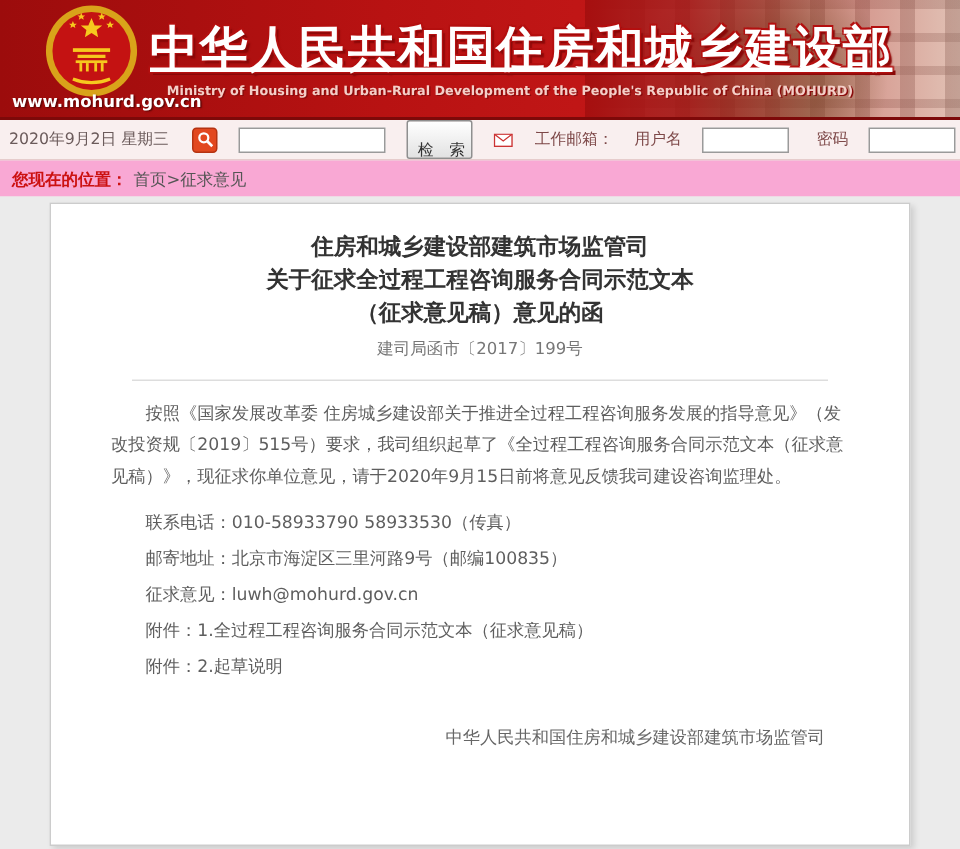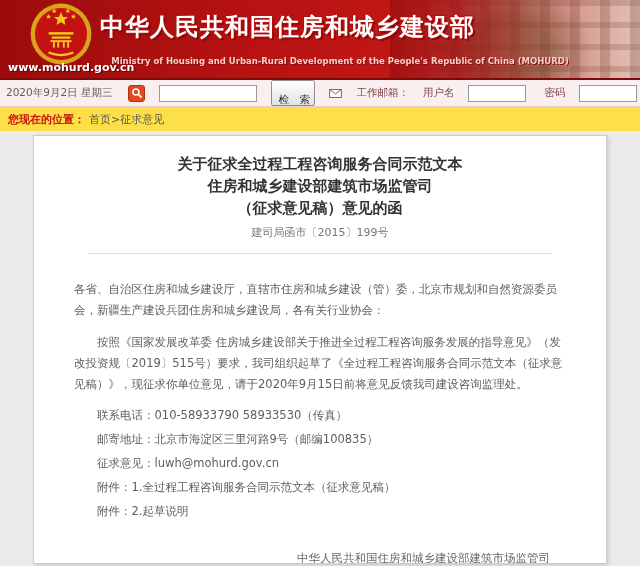--- a/index.html
+++ b/index.html
@@ -17,23 +17,24 @@
     position:absolute; right:0; top:0; bottom:0; width:250px;
     background-color:#e6d2c6;
     background-image:
       linear-gradient(90deg, #a60f0f 0%, rgba(166,15,15,.85) 28%, rgba(180,40,35,.45) 60%, rgba(205,120,105,.18) 100%),
       radial-gradient(circle at 48% 70%, rgba(70,100,45,.55) 0 26%, rgba(70,100,45,0) 58%),
       repeating-linear-gradient(90deg, rgba(135,105,95,.38) 0 10px, rgba(0,0,0,0) 10px 30px),
       repeating-linear-gradient(180deg, rgba(135,105,95,.32) 0 6px, rgba(0,0,0,0) 6px 22px);
   }
   .emblem{ position:absolute; left:30px; top:3px; }
   .header-title{
-    position:absolute; left:100px; top:11px; width:480px; text-align:left;
-    font-size:24px; font-weight:bold; color:#ffffff; letter-spacing:1px; white-space:nowrap;
+    position:absolute; left:100px; top:11px; width:480px; text-align:right;
+    font-size:32px; font-weight:bold; color:#ffffff; letter-spacing:1px; white-space:nowrap;
     text-shadow:-1px -1px 0 #b40f0f, 1px -1px 0 #b40f0f, -1px 1px 0 #b40f0f, 2px 2px 1px #8a0808;
+    text-decoration:underline;
   }
   .header-subtitle{
     position:absolute; left:100px; top:56px; width:480px; text-align:center;
     font-size:8.5px; font-weight:bold; color:#f4cfc8; white-space:nowrap;
     text-shadow:1px 1px 0 #8a0c0c;
   }
   .site-url{
     position:absolute; left:8px; bottom:4px;
     font-size:11px; font-weight:bold; color:#ffffff; text-shadow:1px 1px 1px #5d0505;
   }
@@ -59,21 +60,21 @@
     font-family:Liberation Serif, serif; padding:12px 6px;
   }
   .search-btn{ min-width:44px; }
   .mail-label,.field-label{ color:#7d4848; }
   .tb-spacer{ flex:1; }
   .tb-link{ color:#8b2f2f; cursor:pointer; display:flex; align-items:center; gap:2px; }
   .caret-icon{ color:#f08519; font-weight:bold; font-size:11px; line-height:1; }
 
   
   .breadcrumb{
-    height:24px; background:#fde047; display:flex; align-items:center;
+    height:24px; background:#f9a8d4; display:flex; align-items:center;
     padding:11px 8px; font-size:11px; color:#555;
   }
   .bc-label{ color:#cc1111; font-weight:bold; margin-right:4px; }
   .bc-link{ cursor:pointer; }
 
   
   .content{ height:433px; background:#ebebeb; padding-top:4px; }
   .card{
     margin-left:33px; width:574px; height:429px; background:#ffffff;
     border:1px solid #cccccc; box-shadow:2px 2px 4px rgba(0,0,0,.13);
@@ -154,28 +155,27 @@
 <div class="breadcrumb">
   <span class="bc-label">您现在的位置：</span>
   <span class="bc-link">首页</span>
   <span>&gt;</span>
   <span class="bc-link">征求意见</span>
 </div>
 
 <div class="content">
   <div class="card">
     <div class="doc-title">
+      <div>住房和城乡建设部建筑市场监管司</div>
       <div>关于征求全过程工程咨询服务合同示范文本</div>
-      <div>住房和城乡建设部建筑市场监管司</div>
       <div>（征求意见稿）意见的函</div>
     </div>
-    <div class="doc-number">建司局函市〔2015〕199号</div>
+    <div class="doc-number">建司局函市〔2017〕199号</div>
     <hr class="divider">
     <div class="doc-body">
-      <p class="salutation">各省、自治区住房和城乡建设厅，直辖市住房和城乡建设（管）委，北京市规划和自然资源委员会，新疆生产建设兵团住房和城乡建设局，各有关行业协会：</p>
       <p class="main-para">按照《国家发展改革委 住房城乡建设部关于推进全过程工程咨询服务发展的指导意见》（发改投资规〔2019〕515号）要求，我司组织起草了《全过程工程咨询服务合同示范文本（征求意见稿）》，现征求你单位意见，请于2020年9月15日前将意见反馈我司建设咨询监理处。</p>
       <div class="info-block">
         <div class="info-line">联系电话：010-58933790  58933530（传真）</div>
         <div class="info-line">邮寄地址：北京市海淀区三里河路9号（邮编100835）</div>
         <div class="info-line">征求意见：luwh@mohurd.gov.cn</div>
         <div class="info-line">附件：1.全过程工程咨询服务合同示范文本（征求意见稿）</div>
         <div class="info-line">附件：2.起草说明</div>
       </div>
       <div class="signature">
         <div>中华人民共和国住房和城乡建设部建筑市场监管司</div>

